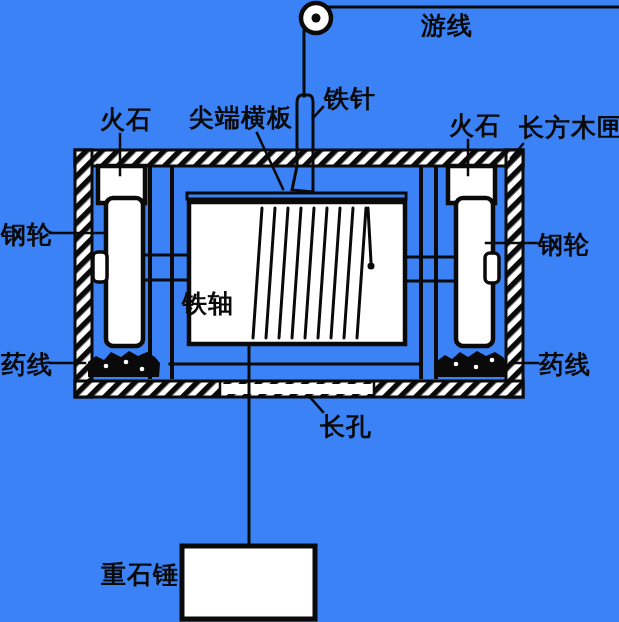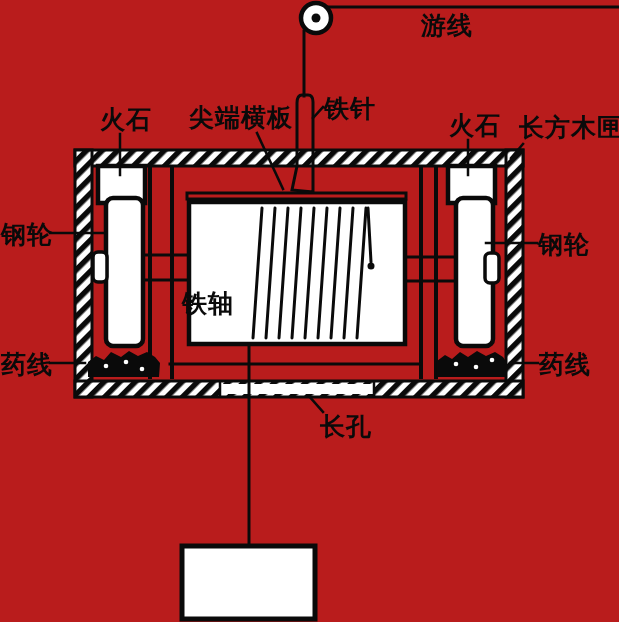--- a/index.html
+++ b/index.html
@@ -1,17 +1,17 @@
 <!DOCTYPE html>
 <html><head>
 <meta charset="utf-8">
 <style>
   html,body{margin:0;padding:0;background:#ffffff;}
   .stage{
-    position:relative;width:619px;height:622px;background:#b91c1c;overflow:hidden;
+    position:relative;width:619px;height:622px;background:#3b82f6;overflow:hidden;
     font-family:"Liberation Sans", sans-serif;
   }
   .stage svg{position:absolute;left:0;top:0;}
   .lbl{
     position:absolute;font-size:25px;font-weight:bold;color:#0a0a0a;
     line-height:1;white-space:nowrap;letter-spacing:1px;
     font-family:"Liberation Sans", sans-serif;
   }
   .ln{stroke:#0a0a0a;fill:none;stroke-width:3;stroke-linecap:square;}
   .ln2{stroke:#0a0a0a;fill:none;stroke-width:2.5;stroke-linecap:square;}
@@ -116,25 +116,26 @@
       <line class="ln2" x1="486" y1="243" x2="537" y2="243"></line>
       <line class="ln2" x1="50" y1="363" x2="85" y2="363"></line>
       <line class="ln2" x1="510" y1="363" x2="538" y2="363"></line>
       <line class="ln2" x1="309" y1="396" x2="323" y2="412"></line>
     </g>
 
     <rect x="182" y="546" width="133" height="73" fill="#ffffff" stroke="#0a0a0a" stroke-width="5"></rect>
   </svg>
 
   <div class="lbl" style="left:421px;top:13px">游线</div>
-  <div class="lbl" style="left:324px;top:96px">铁针</div>
+  <div class="lbl" style="left:324px;top:86px">铁针</div>
   <div class="lbl" style="left:189px;top:105px">尖端横板</div>
   <div class="lbl" style="left:100px;top:107px">火石</div>
   <div class="lbl" style="left:449px;top:113px">火石</div>
   <div class="lbl" style="left:519px;top:115px">长方木匣</div>
   <div class="lbl" style="left:1px;top:222px">钢轮</div>
   <div class="lbl" style="left:538px;top:232px">钢轮</div>
   <div class="lbl" style="left:182px;top:291px">铁轴</div>
   <div class="lbl" style="left:1px;top:352px">药线</div>
   <div class="lbl" style="left:539px;top:352px">药线</div>
   <div class="lbl" style="left:320px;top:414px">长孔</div>
+  <div class="lbl" style="left:101px;top:562px">重石锤</div>
 
 </div>
 
 </body></html>

